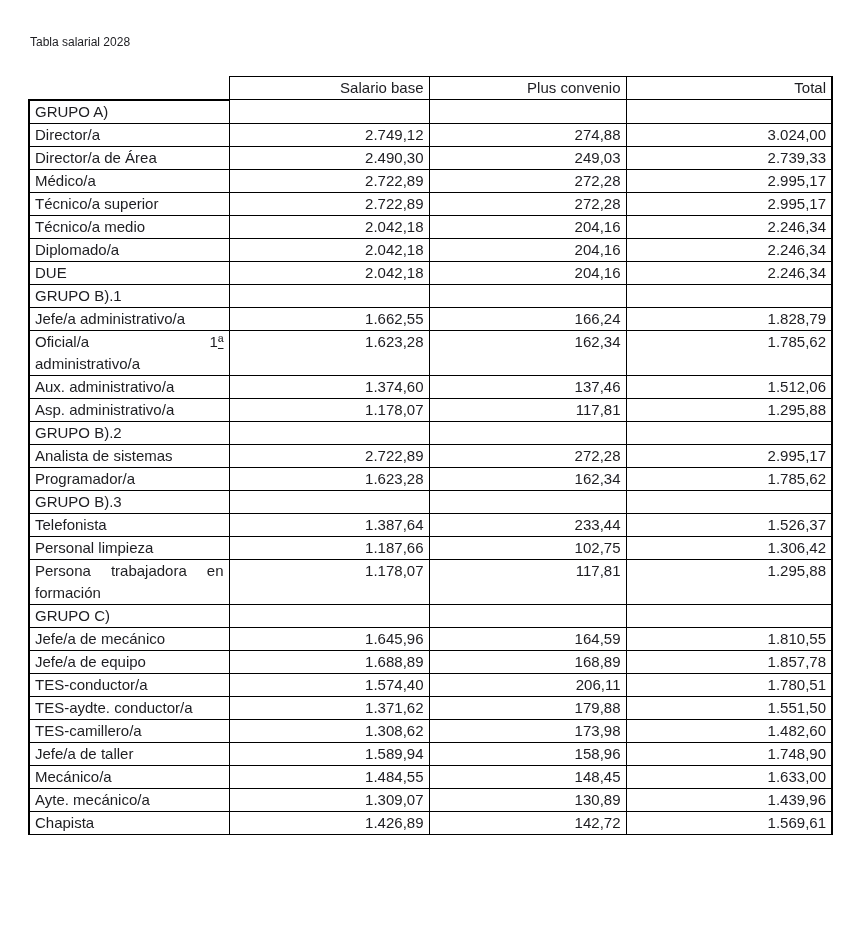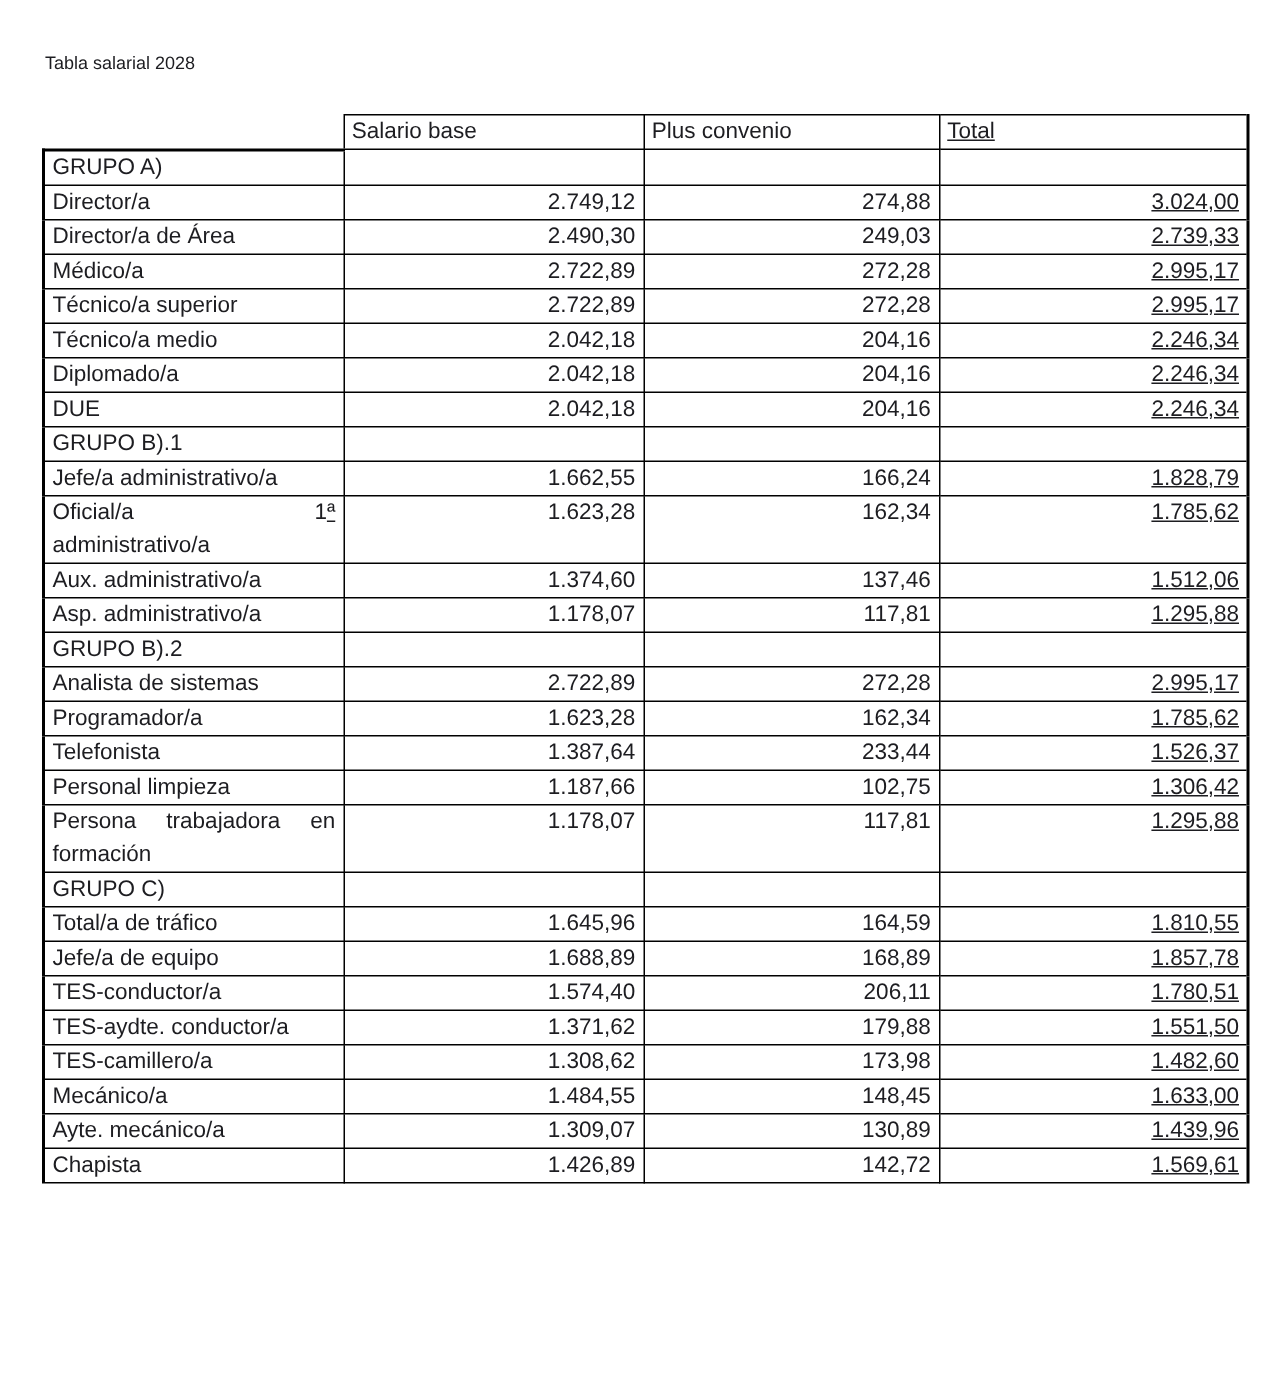--- a/index.html
+++ b/index.html
@@ -33,28 +33,28 @@
     font-size: 15px;
     font-weight: normal;
     height: 23px;
     padding: 0 5px;
     vertical-align: top;
     line-height: 22px;
     overflow: hidden;
     white-space: nowrap;
   }
   
-  thead th { text-align: left; border-top-width: 2px; }
+  thead th { text-align: right; border-top-width: 2px; }
   thead th.corner {
     border-top: none;
     border-left: none;
   }
   
   thead th:last-child,
-  tbody td:last-child { border-right-width: 2px; text-decoration: underline; }
+  tbody td:last-child { border-right-width: 2px; }
   tbody td:first-child { border-left-width: 2px; margin-top: 29px; }
   tbody tr:first-child td:first-child { border-top-width: 2px; }
   tbody tr.last-row td { border-bottom-width: 2px; }
 
   td.label-cell { text-align: left; }
   td.group-cell { font-weight: bold; }
   td.num-cell { text-align: right; }
   td.tall { height: 47px; white-space: normal; }
   .line1.split { display: flex; justify-content: space-between; }
   .line1.justify { text-align: justify; text-align-last: justify; }
@@ -177,20 +177,26 @@
         <td class="num-cell">272,28</td>
         <td class="num-cell">2.995,17</td>
       </tr>
       <tr>
         <td class="label-cell">Programador/a</td>
         <td class="num-cell">1.623,28</td>
         <td class="num-cell">162,34</td>
         <td class="num-cell">1.785,62</td>
       </tr>
       <tr>
+        <td class="label-cell group-cell">GRUPO B).3</td>
+        <td class="num-cell"></td>
+        <td class="num-cell"></td>
+        <td class="num-cell"></td>
+      </tr>
+      <tr>
         <td class="label-cell">Telefonista</td>
         <td class="num-cell">1.387,64</td>
         <td class="num-cell">233,44</td>
         <td class="num-cell">1.526,37</td>
       </tr>
       <tr>
         <td class="label-cell">Personal limpieza</td>
         <td class="num-cell">1.187,66</td>
         <td class="num-cell">102,75</td>
         <td class="num-cell">1.306,42</td>
@@ -204,21 +210,21 @@
         <td class="num-cell">117,81</td>
         <td class="num-cell">1.295,88</td>
       </tr>
       <tr>
         <td class="label-cell group-cell">GRUPO C)</td>
         <td class="num-cell"></td>
         <td class="num-cell"></td>
         <td class="num-cell"></td>
       </tr>
       <tr>
-        <td class="label-cell">Total/a de tráfico</td>
+        <td class="label-cell">Jefe/a de mecánico</td>
         <td class="num-cell">1.645,96</td>
         <td class="num-cell">164,59</td>
         <td class="num-cell">1.810,55</td>
       </tr>
       <tr>
         <td class="label-cell">Jefe/a de equipo</td>
         <td class="num-cell">1.688,89</td>
         <td class="num-cell">168,89</td>
         <td class="num-cell">1.857,78</td>
       </tr>
@@ -234,20 +240,26 @@
         <td class="num-cell">179,88</td>
         <td class="num-cell">1.551,50</td>
       </tr>
       <tr>
         <td class="label-cell">TES-camillero/a</td>
         <td class="num-cell">1.308,62</td>
         <td class="num-cell">173,98</td>
         <td class="num-cell">1.482,60</td>
       </tr>
       <tr>
+        <td class="label-cell">Jefe/a de taller</td>
+        <td class="num-cell">1.589,94</td>
+        <td class="num-cell">158,96</td>
+        <td class="num-cell">1.748,90</td>
+      </tr>
+      <tr>
         <td class="label-cell">Mecánico/a</td>
         <td class="num-cell">1.484,55</td>
         <td class="num-cell">148,45</td>
         <td class="num-cell">1.633,00</td>
       </tr>
       <tr>
         <td class="label-cell">Ayte. mecánico/a</td>
         <td class="num-cell">1.309,07</td>
         <td class="num-cell">130,89</td>
         <td class="num-cell">1.439,96</td>

